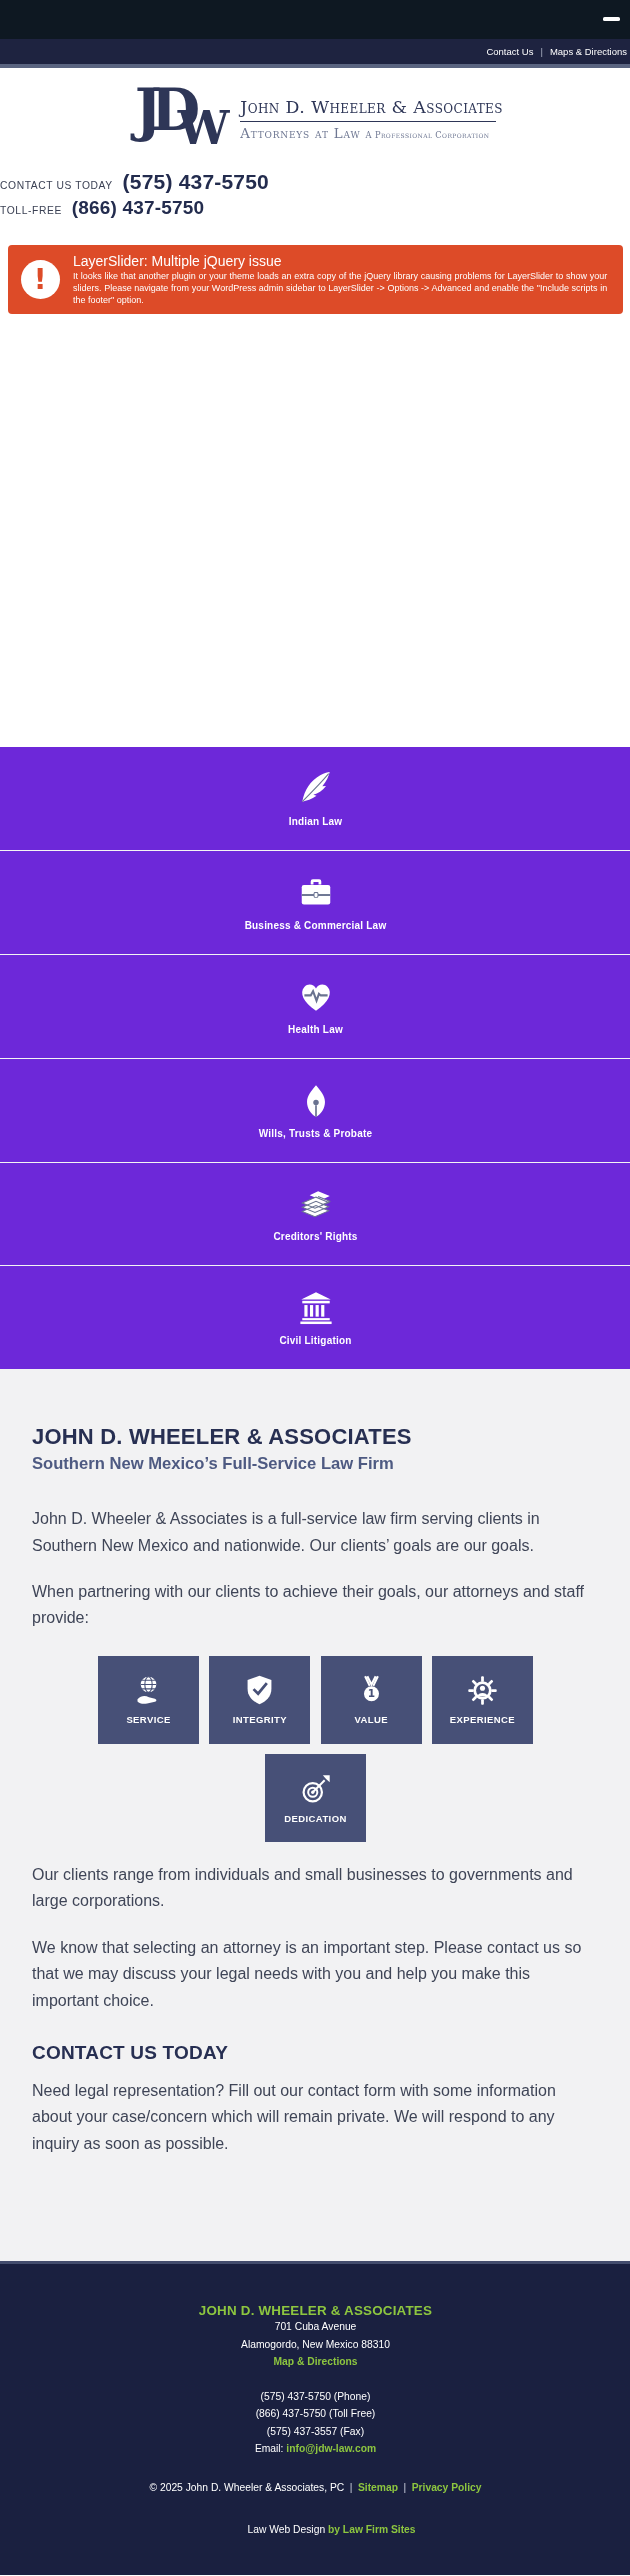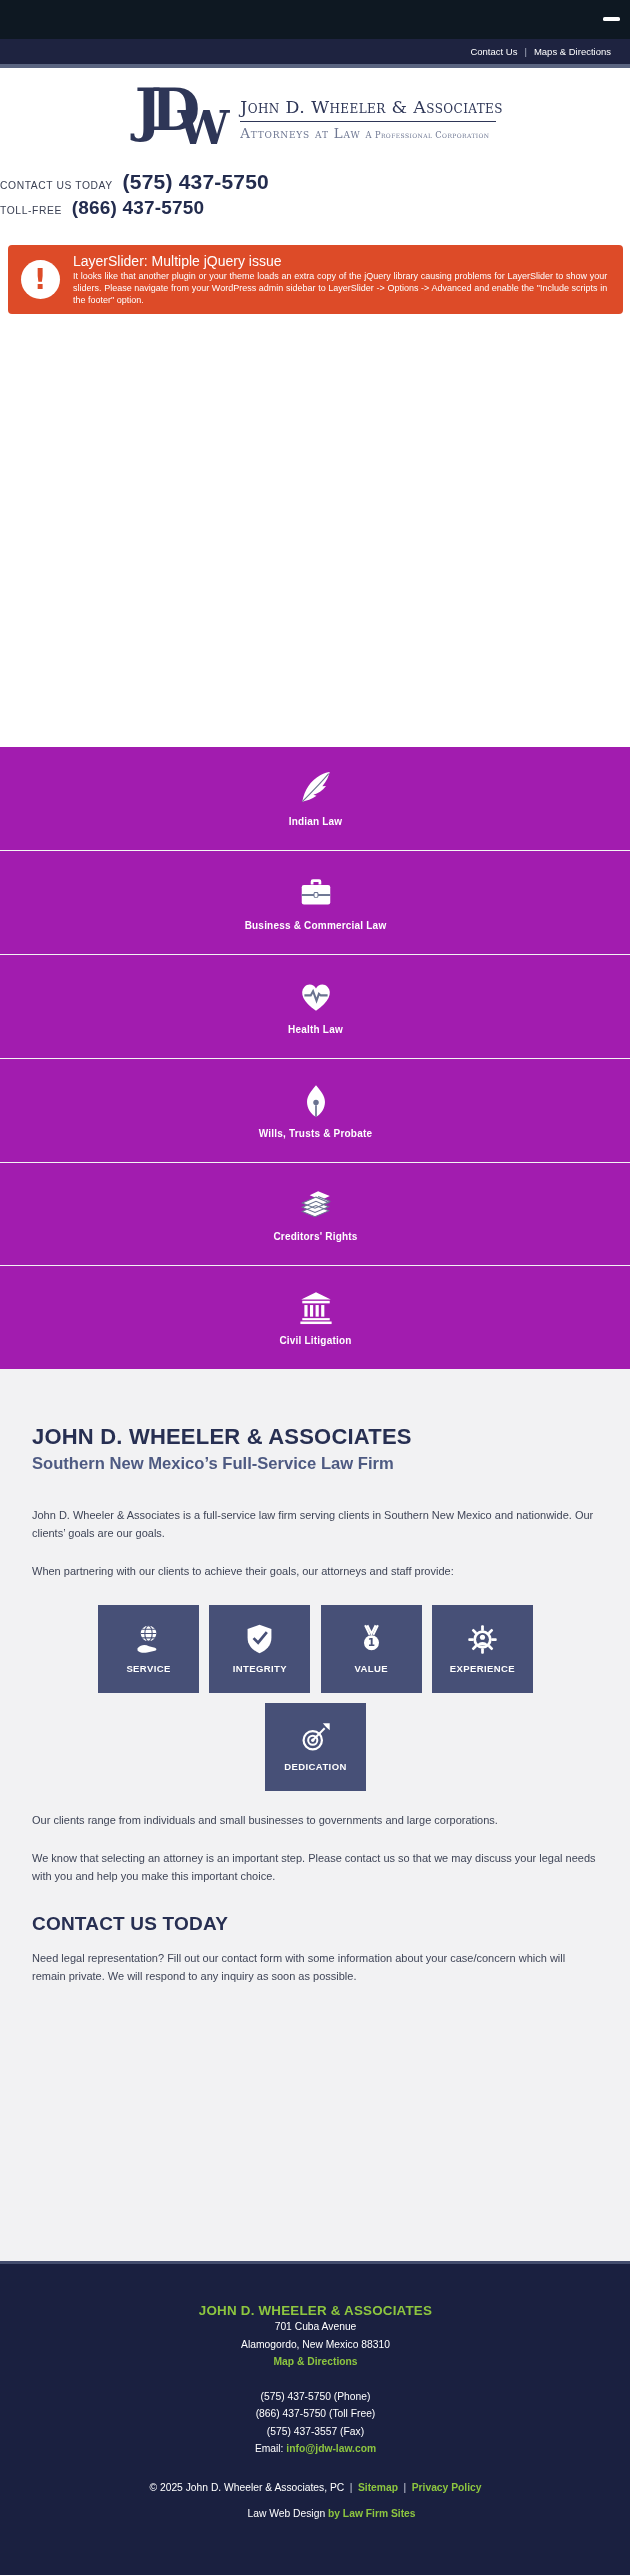--- a/index.html
+++ b/index.html
@@ -5,21 +5,21 @@
   * { margin:0; padding:0; box-sizing:border-box; }
   html,body { background:#ffffff; }
   body { font-family:"Liberation Sans", sans-serif; width:631px; }
   .page { width:631px; height:2576px; background:#fff; overflow:hidden; }
 
   
   .topbar { height:39px; background:#0e1822; position:relative; }
   .menu-dash { position:absolute; right:11px; top:16.6px; width:17.4px; height:4px; background:#fff; border-radius:1.6px; display:block; cursor:pointer; }
 
   
-  .navbar { height:24.5px; background:#1e2340; display:flex; align-items:center; justify-content:flex-end; padding-right:20px; }
+  .navbar { height:24.5px; background:#1e2340; display:flex; align-items:center; justify-content:flex-end; padding-right:4px; }
   .navbar a { color:#ffffff; font-size:9.5px; text-decoration:none; }
   .navbar .sep { color:#aab0c2; font-size:9.5px; margin:0 7px; }
   .nav-accent { height:4.7px; background:#5a6480; }
 
   
   .masthead { height:177px; background:#fff; padding-top:16px; }
   .logo { display:flex; justify-content:center; align-items:flex-start; gap:12.6px; text-decoration:none; }
   .monogram { position:relative; width:93px; height:73px; font-family:"DejaVu Serif", serif; color:#2e3657; font-weight:700; flex:0 0 auto; }
   .monogram .mj { position:absolute; left:0; top:-3.2px; font-size:57px; line-height:1; }
   .monogram .md { position:absolute; left:16px; top:-3.2px; font-size:57px; line-height:1; }
@@ -40,33 +40,33 @@
   .alert { height:69px; background:#dd4b28; border-radius:4px; display:flex; align-items:center; gap:13.4px; padding:0 12.6px 0 12.6px; }
   .alert-icon { flex:0 0 auto; width:39px; height:39px; background:#fff; color:#dd4b28; border-radius:50%; display:flex; align-items:center; justify-content:center; font-size:28px; font-weight:800; font-family:"DejaVu Sans", sans-serif; }
   .alert-text { color:#fff; }
   .alert-title { font-size:14px; font-weight:400; margin-bottom:2.4px; }
   .alert-body { font-size:9px; line-height:1.33; text-align:justify; padding-right:3.2px; }
 
   
   .hero { height:423px; background:#fff; }
 
   
-  .practice { height:622px; background:#a21caf; display:flex; flex-direction:column; }
+  .practice { height:622px; background:#6d28d9; display:flex; flex-direction:column; }
   .ptile { flex:1 1 0; display:flex; flex-direction:column; align-items:center; justify-content:center; gap:8px; text-decoration:none; border-top:1.6px solid #f4f4f4; }
   .ptile:first-child { border-top:none; }
   .picon svg { width:38px; height:38px; display:block; }
   .plabel { color:#ffffff; font-size:10px; font-weight:700; letter-spacing:0.2px; }
   .practice .cut { fill:#6a7390; }
   .practice .cutl { stroke:#6a7390; }
 
   
   .main { height:892px; background:#f2f2f3; padding:55px 32px 0 32px; }
   .main h1 { font-size:22px; color:#272f52; font-weight:700; letter-spacing:0.2px; }
   .main h2 { font-size:16.6px; color:#4e5a82; font-weight:700; margin-top:4px; }
-  .main p { font-size:11px; color:#3f4557; line-height:1.65; margin-top:20px; }
+  .main p { font-size:16px; color:#3f4557; line-height:1.65; margin-top:20px; }
   .main p.first { margin-top:32px; }
   .vrow { display:flex; justify-content:center; gap:10.3px; margin-top:10.3px; }
   .vrow.r1 { margin-top:24px; }
   .vtile { width:101px; height:88px; background:#475077; display:flex; flex-direction:column; align-items:center; justify-content:center; gap:7px; text-decoration:none; }
   .vtile svg { width:33px; height:33px; display:block; }
   .vlabel { color:#fff; font-size:9.5px; font-weight:700; letter-spacing:0.4px; }
   .vrow .cut { fill:#475077; }
   .vrow .cutl { stroke:#475077; }
   .vrow .cutt { fill:#475077; font-family:"DejaVu Sans", sans-serif; }
   .main h3 { font-size:19px; color:#272f52; font-weight:700; letter-spacing:0.2px; margin-top:28px; }
@@ -74,21 +74,21 @@
 
   
   .footer { height:314px; background:#1a2040; border-top:3.2px solid #434c6d; text-align:center; padding-top:39px; color:#fff; font-size:10.3px; }
   .footer a { text-decoration:none;font-weight:bold; }
   .f-name { color:#8dc63f; font-size:13.4px; font-weight:700; letter-spacing:0.2px; }
   .f-address { line-height:17.4px; }
   .f-phones { margin-top:17.4px; line-height:17.4px; }
   .green-link { color:#8dc63f; }
   .f-legal { margin-top:22px; line-height:17.4px; }
   .f-legal .lsep { color:#cdd2de; margin:0 5.5px; }
-  .f-design { margin-top:8px; line-height:17.4px;padding-left:32px; }
+  .f-design { margin-top:24px; line-height:17.4px;padding-left:32px; }
 </style>
 </head>
 <body>
 
 <div class="page">
 
   <div class="topbar">
     <span class="menu-dash"></span>
   </div>
 

